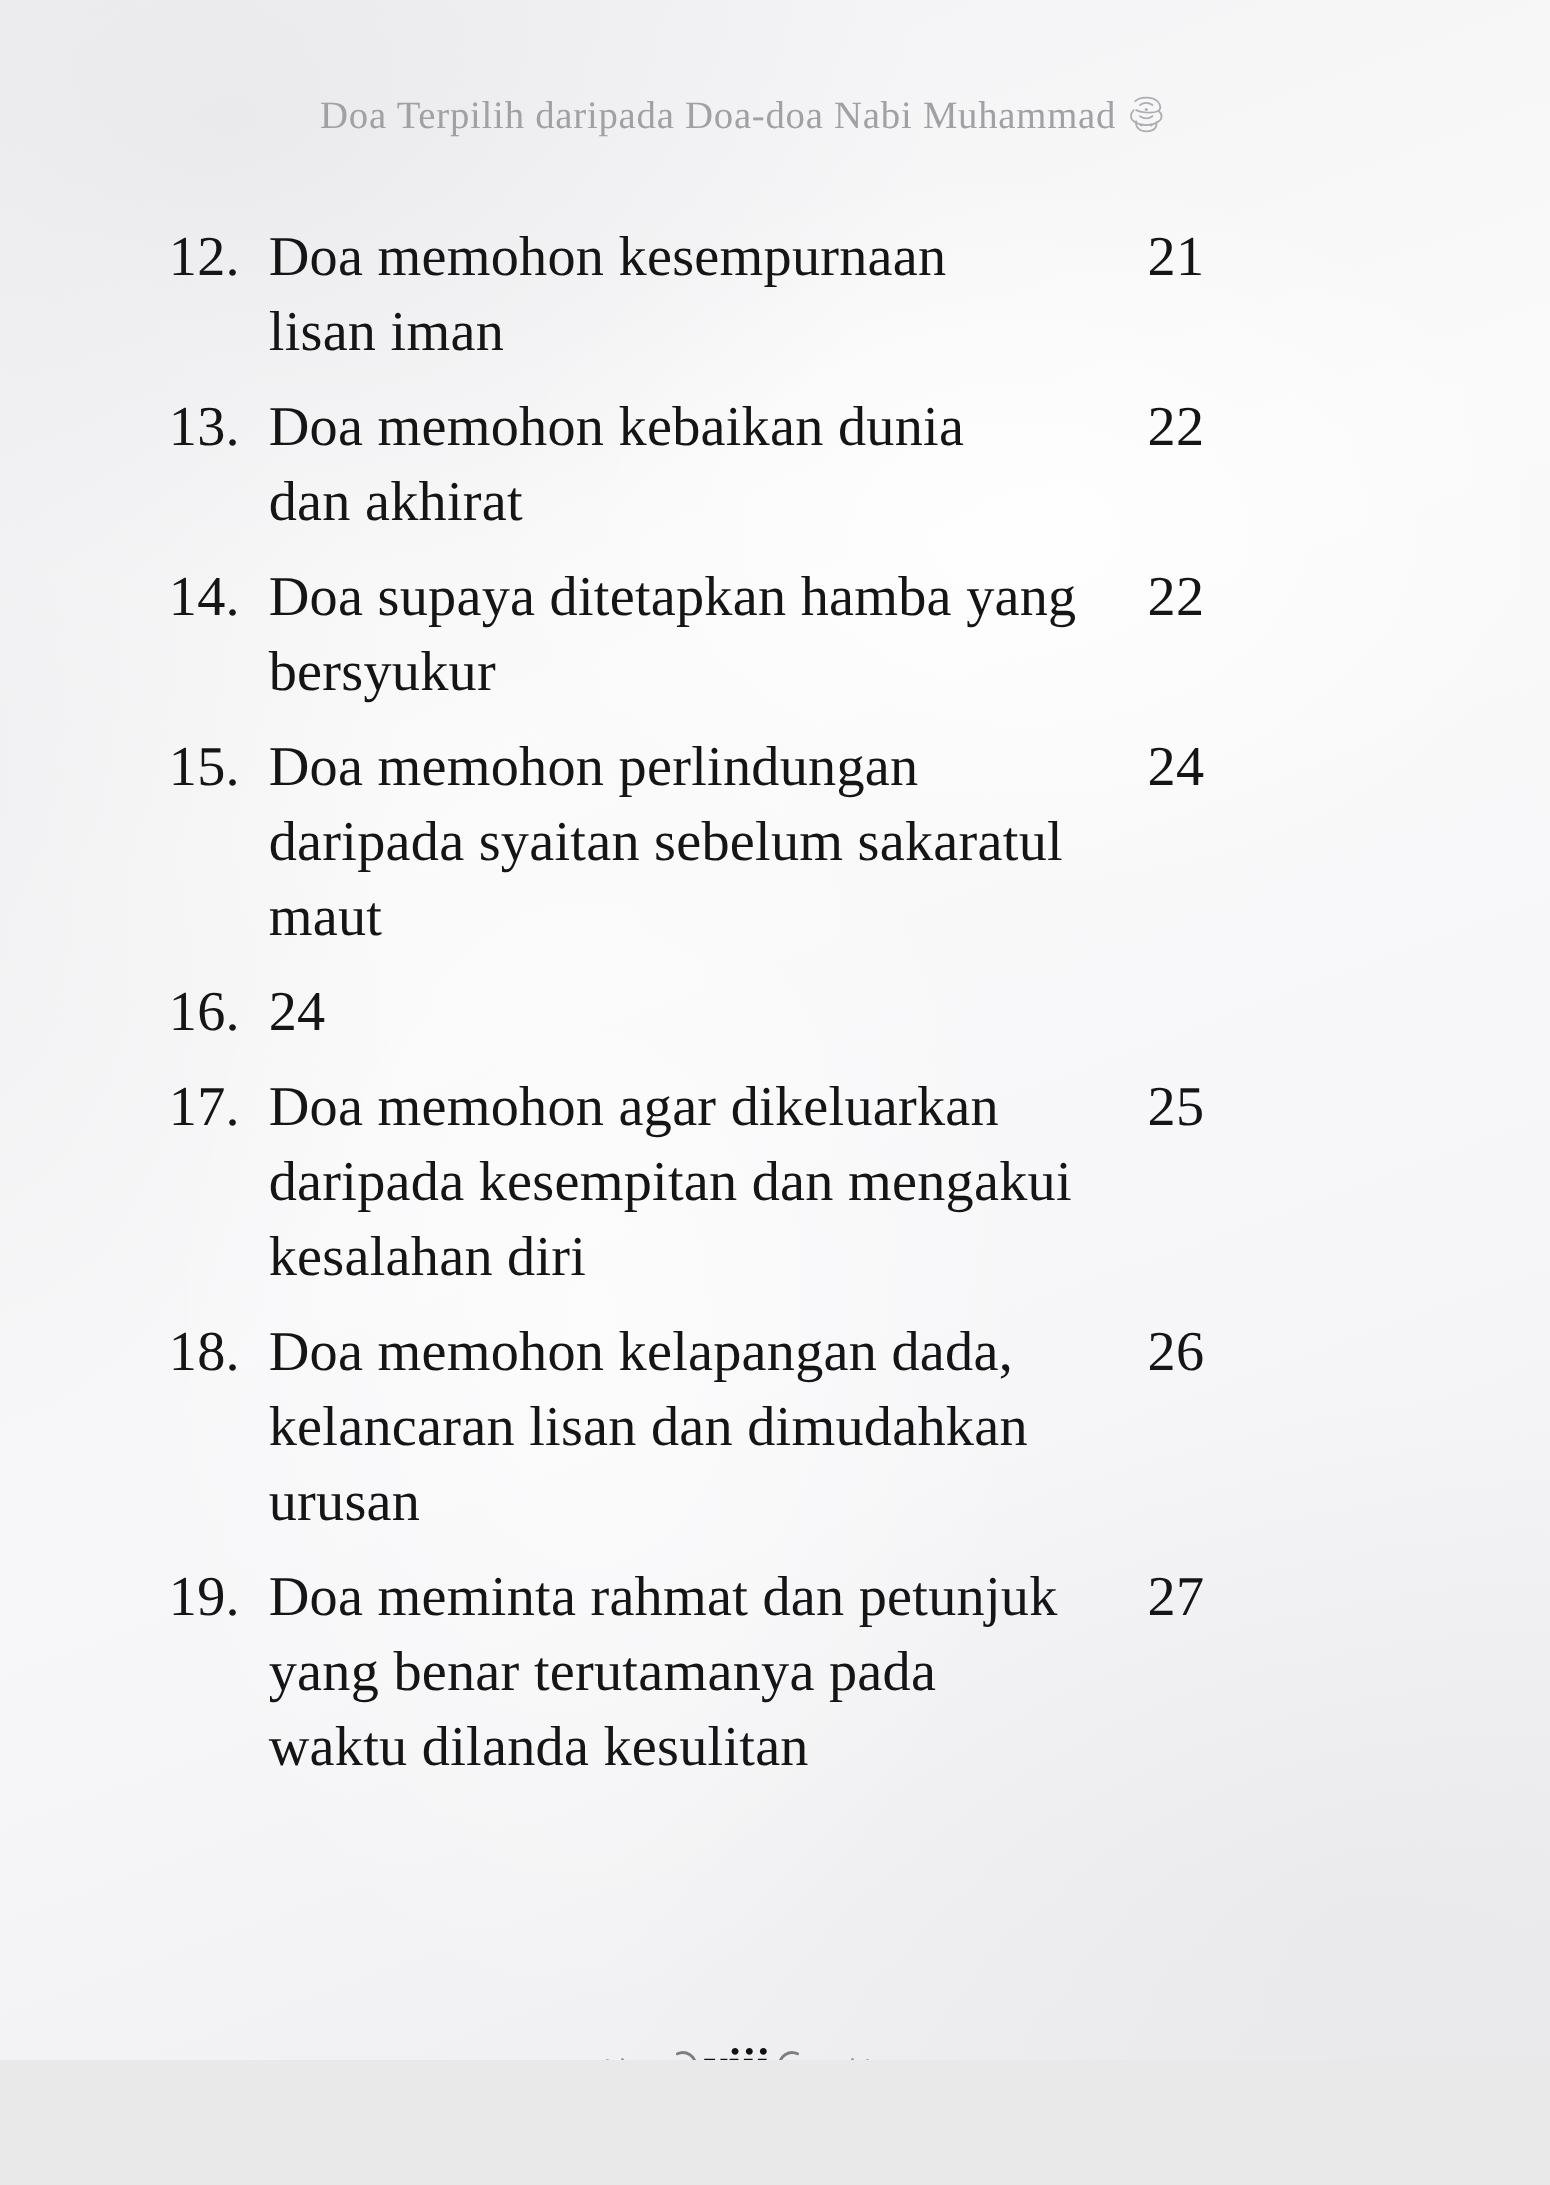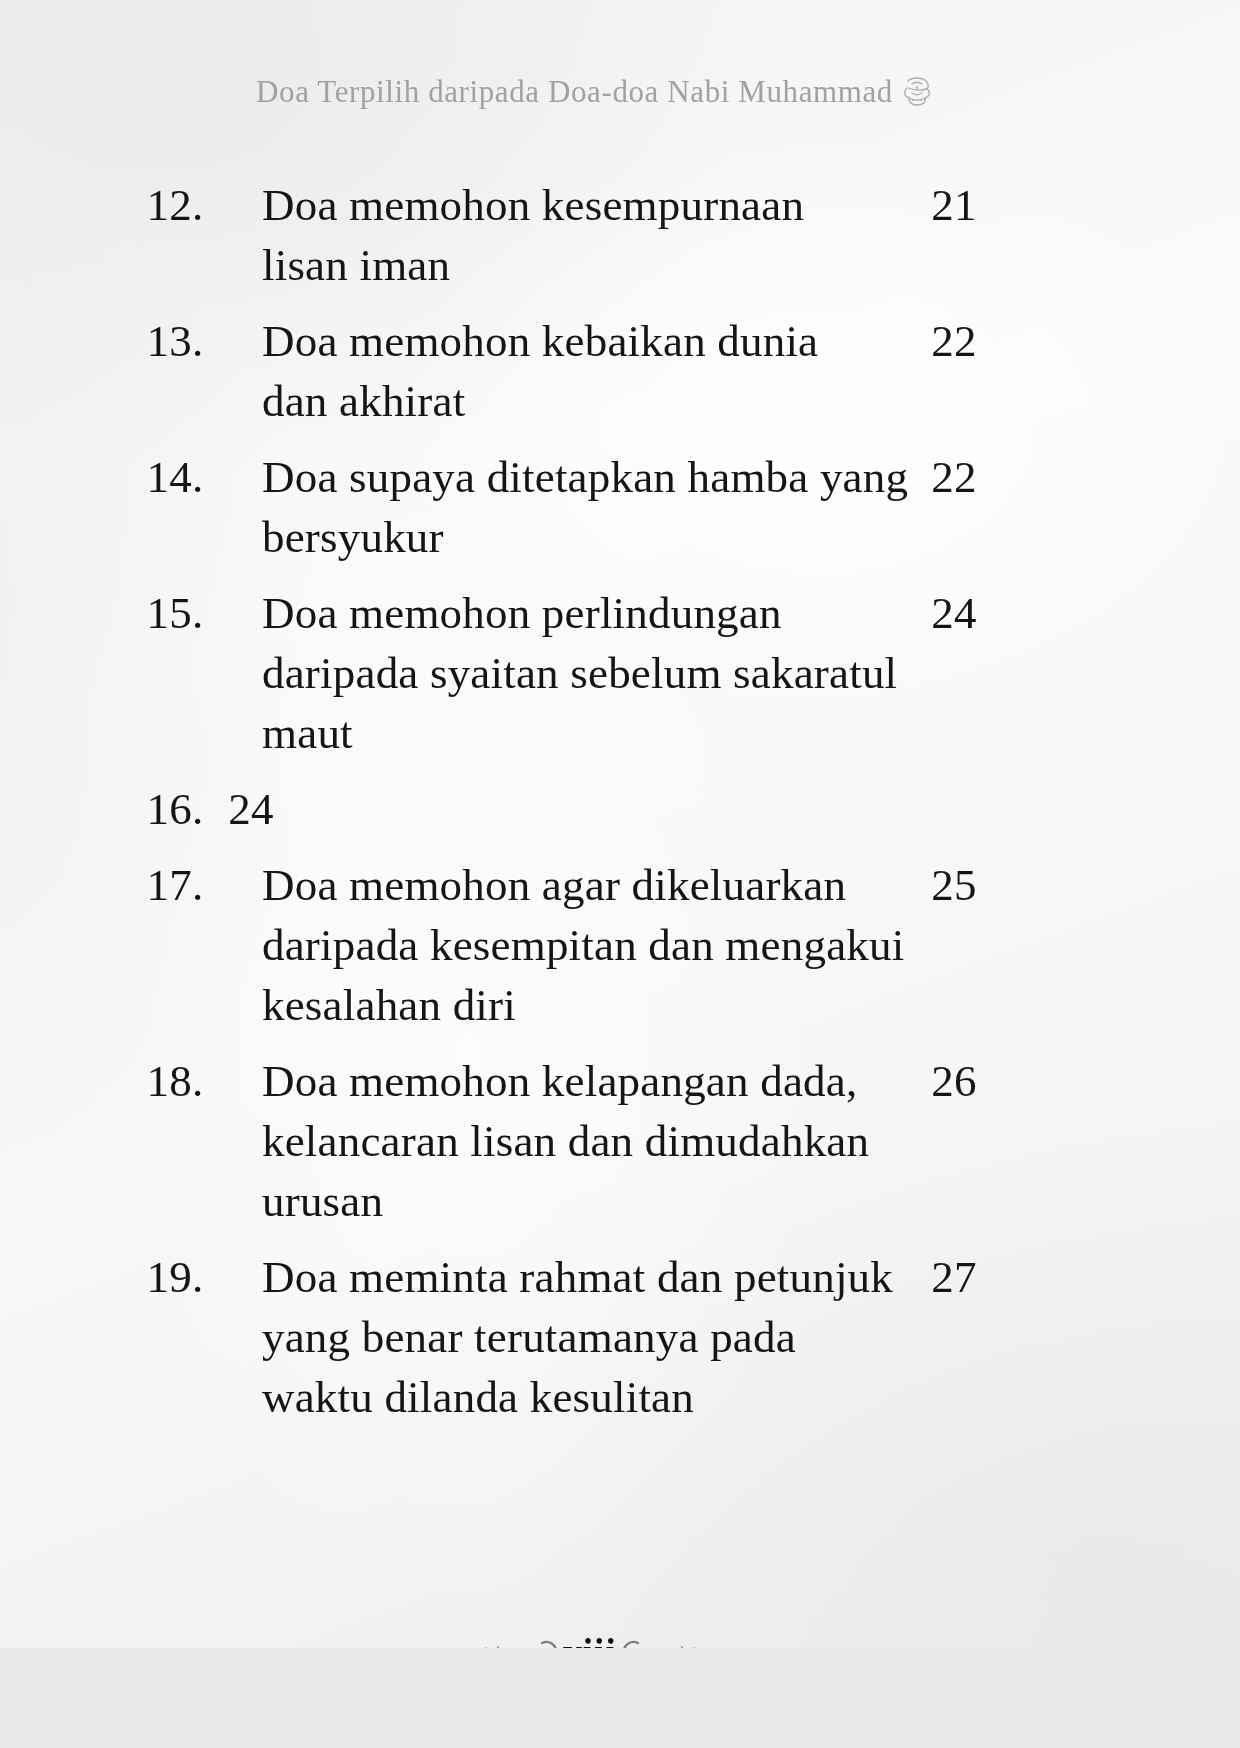--- a/index.html
+++ b/index.html
@@ -44,31 +44,30 @@
     letter-spacing:0.2px;
   }
   .toc-item{
     display:flex;
     align-items:flex-start;
     margin-bottom:16px;
   }
   .toc-num{
     width:80px;
     flex:0 0 80px;
-    text-align:center;
   }
   .toc-title{
     flex:1 1 auto;
     min-width:0;
   }
-  .toc-title .line{white-space:nowrap;margin-left:47px;}
+  .toc-title .line{white-space:nowrap;}
   .toc-page{
     flex:0 0 72px;
     width:72px;
-    text-align:center;
+    text-align:left;
   }
   
   .footer{
     position:absolute;top:1622px;left:0;right:0;
     height:60px;
     display:flex;
     align-items:center;
     justify-content:center;
     transform:translateX(-30px);
   }

